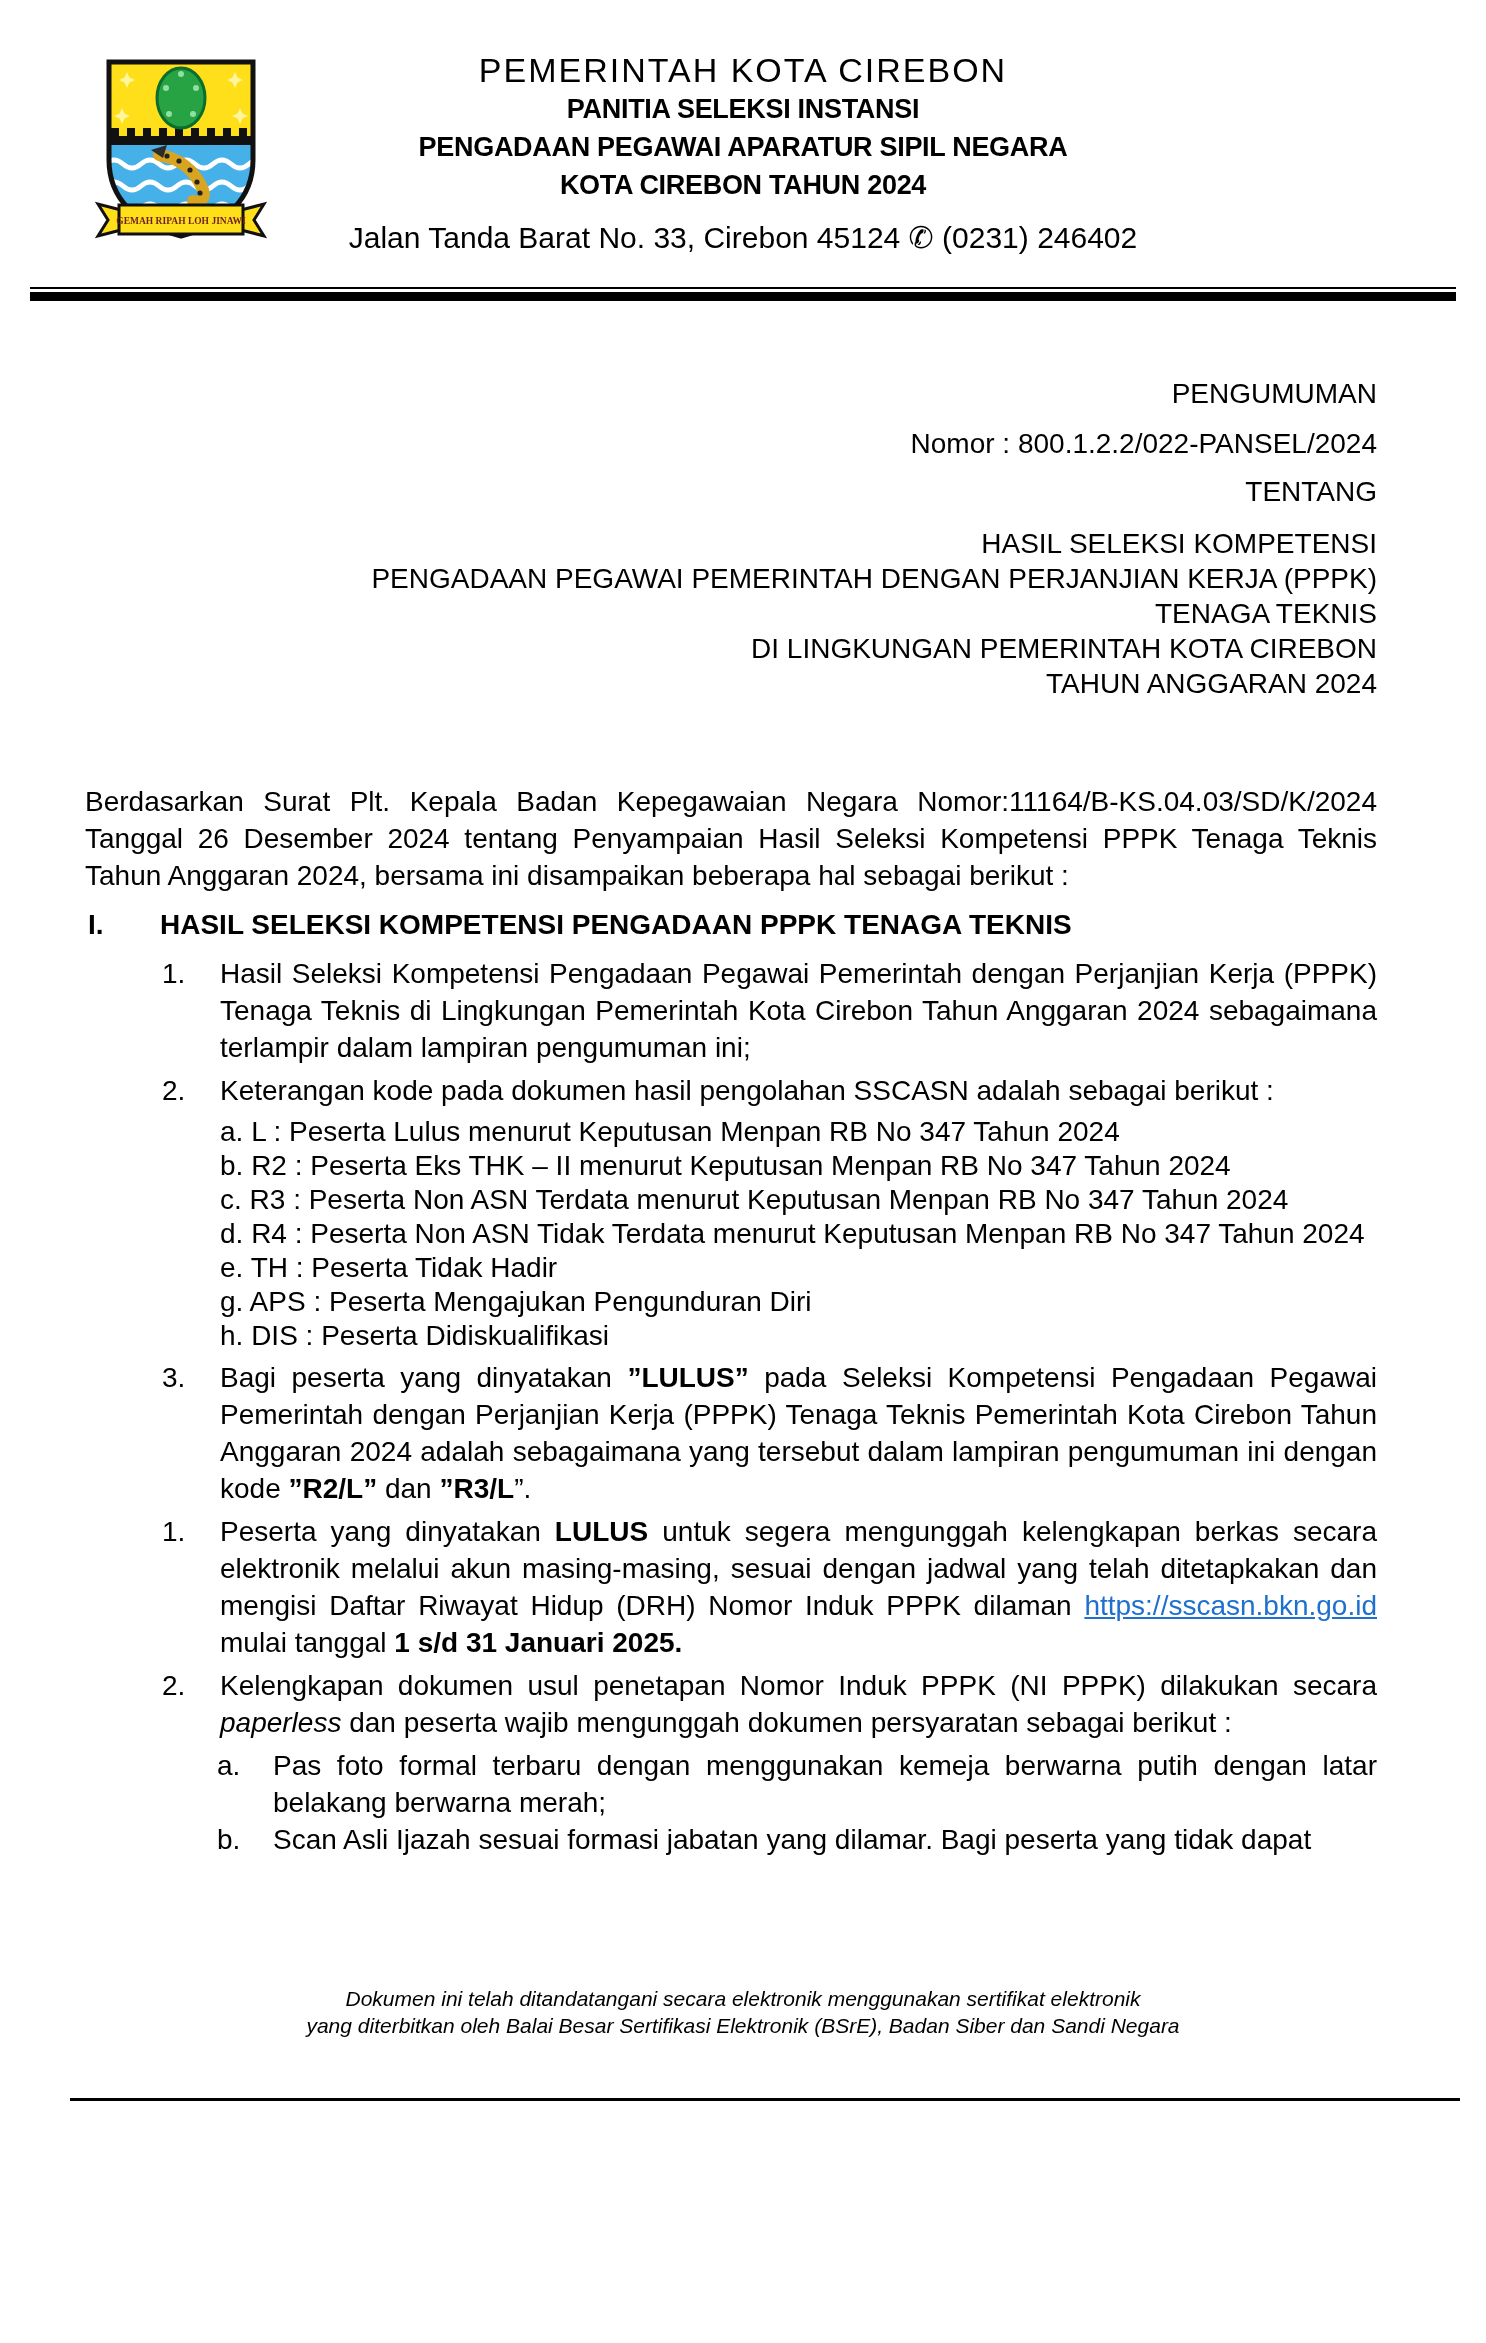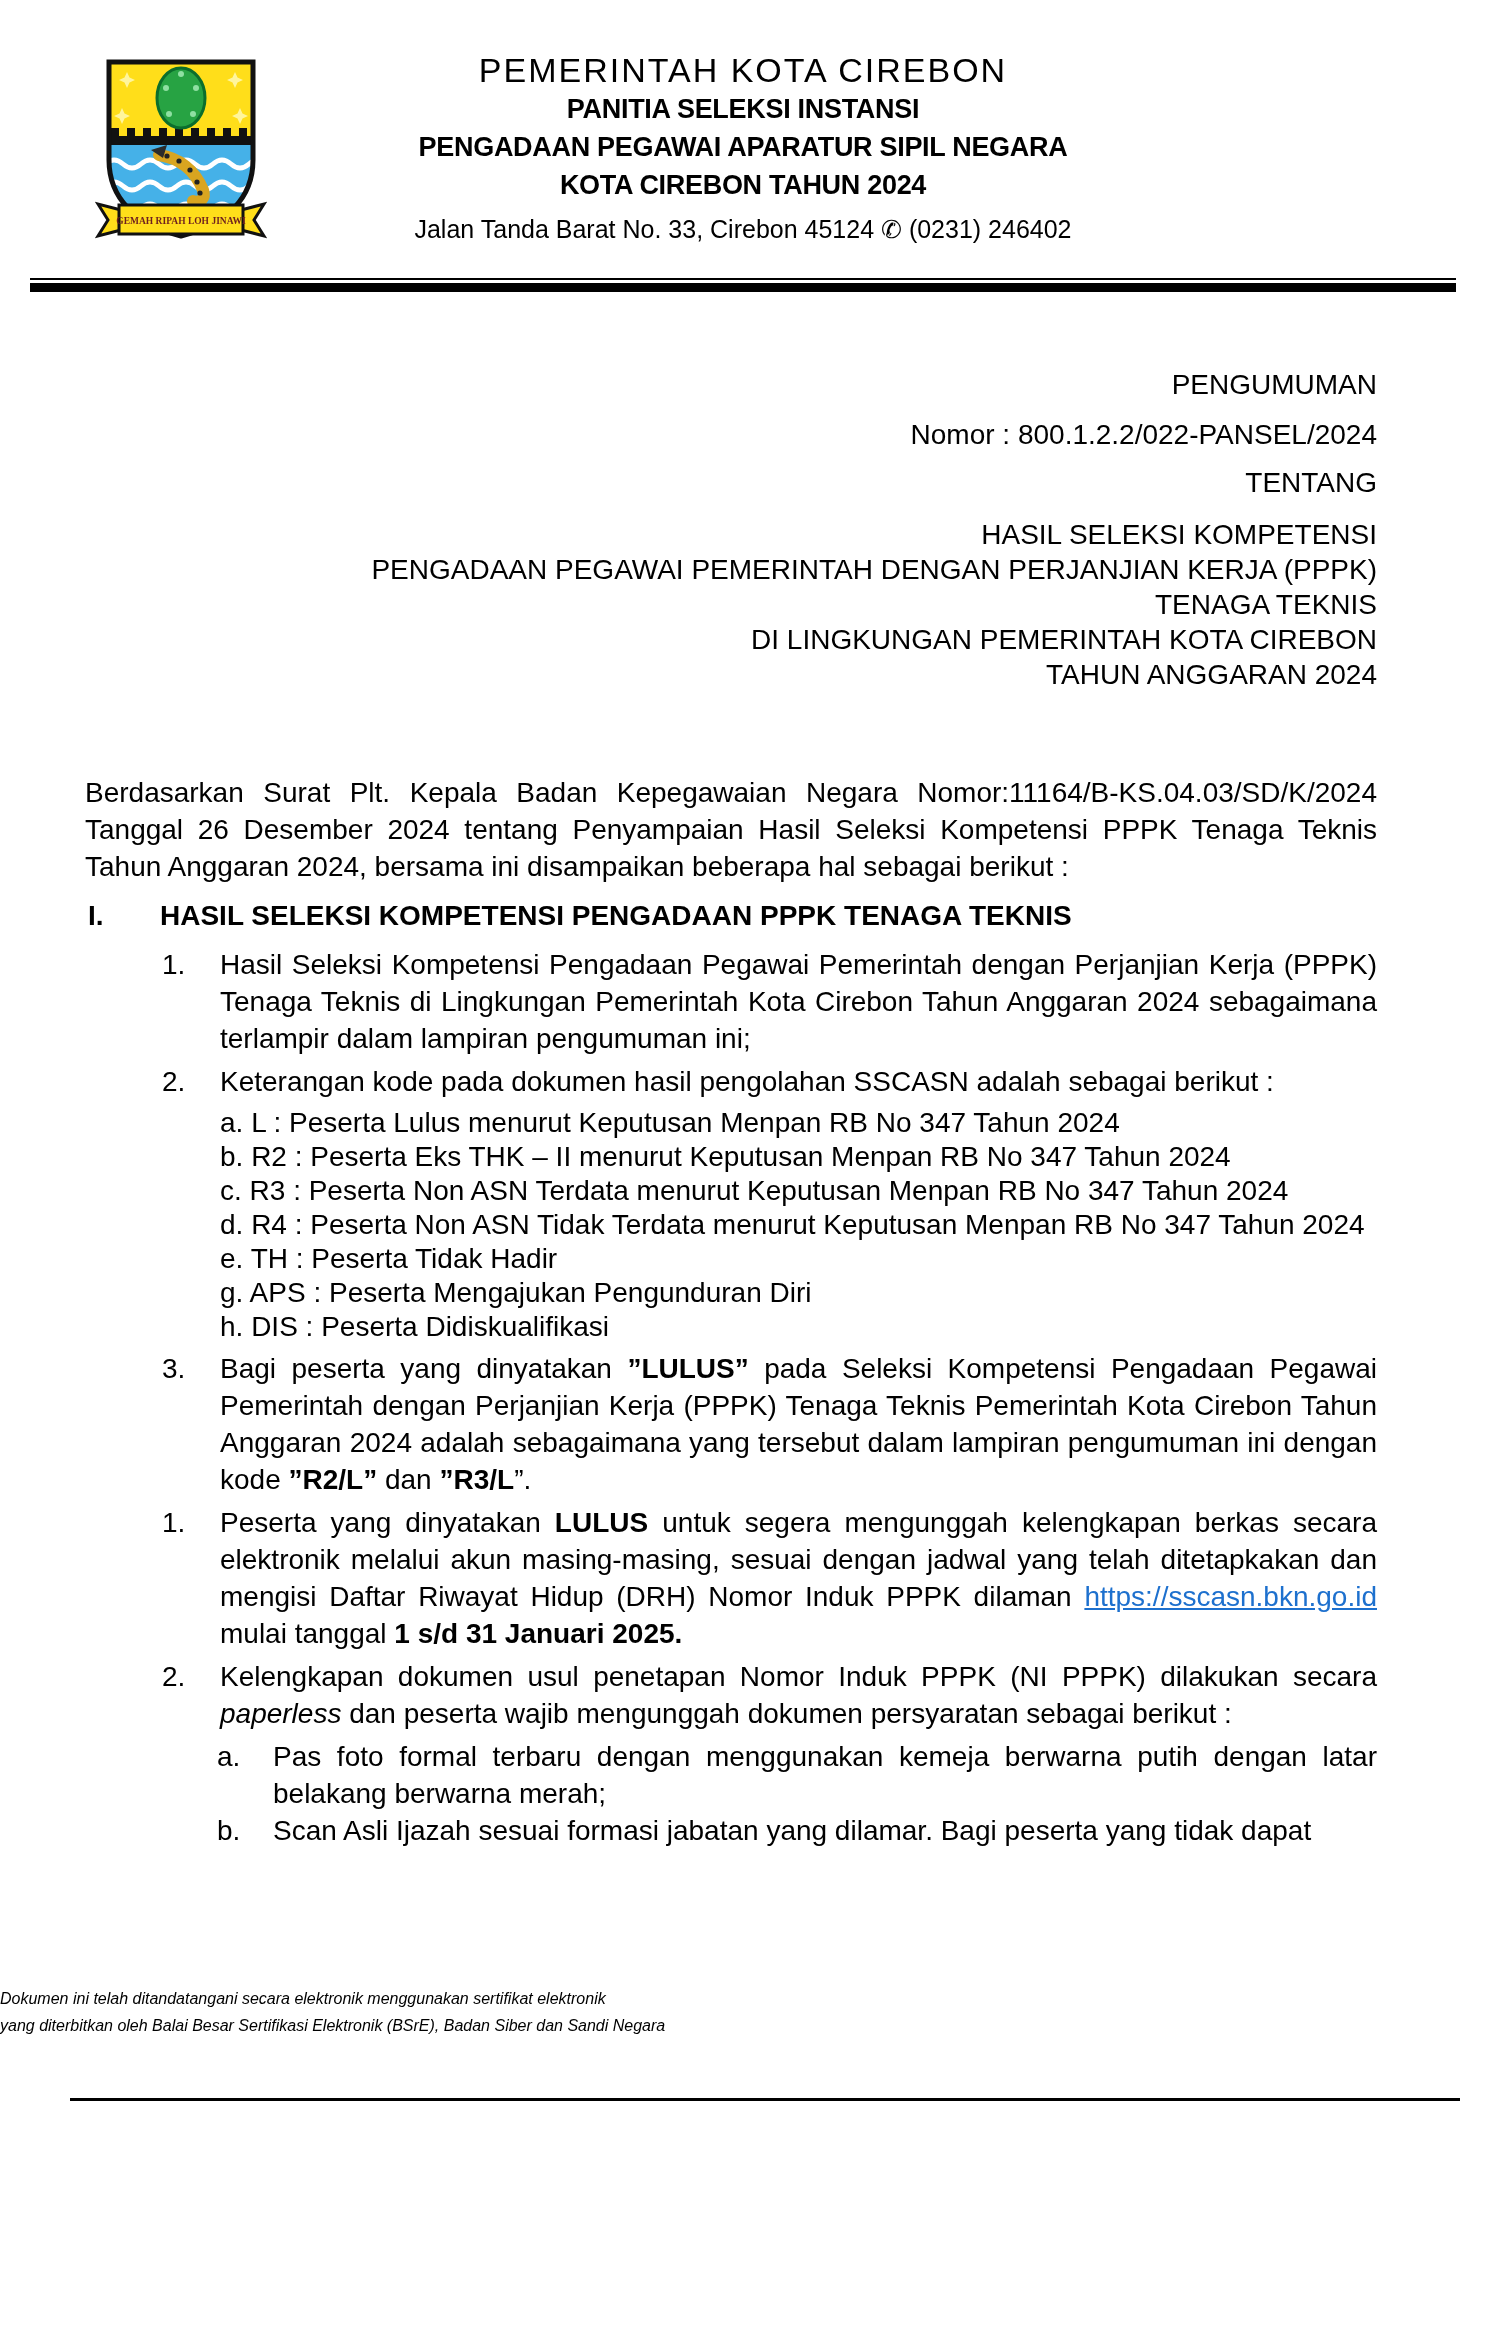--- a/index.html
+++ b/index.html
@@ -12,21 +12,21 @@
     color:#000;
     overflow:hidden;
   }
 
   
   .letterhead { position:relative; padding-top:50px; }
   .logo { position:absolute; left:95px; top:52px; width:172px; height:205px;font-family:Liberation Serif, serif; }
   .lh-text { text-align:center; }
   .lh1 { font-size:34px; line-height:40px; letter-spacing:2px; font-weight:normal; }
   .lh2 { font-size:27px; line-height:38px; font-weight:bold; letter-spacing:-0.3px; }
-  .lh-addr { font-size:25px; line-height:34px; margin-top:8px; }
+  .lh-addr { font-size:30px; line-height:34px; margin-top:17px; }
 
   .rule-double { margin:32px 30px 0 30px; }
   .rule-thin  { height:2px; background:#000; }
   .rule-thick { height:9px; background:#000; margin-top:3px; }
 
   
   .body { margin:0 109px 0 85px; font-size:28px; line-height:37px; }
 
   .title-block { text-align:right; margin-top:75px; margin-bottom:82px; }
   .tb-line { line-height:35px; }
@@ -50,21 +50,21 @@
   .subs-cols { margin-left:132px; margin-bottom:10px; }
   .subs-cols .sub-row { display:flex; }
   .subs-cols .sub-label { width:56px; flex:none; }
   .subs-cols .sub-text { flex:1; text-align:justify; }
 
   a.doc-link { text-decoration:underline; }
 
   
   .footer-note {
     position:absolute; left:0; top:1985px; width:100%;
-    font-style:italic; font-size:16px; line-height:27px;
+    text-align:center; font-style:italic; font-size:21px; line-height:27px;
   }
   .bottom-rule { position:absolute; left:70px; top:2098px; width:1390px; height:3px; background:#000; }
 </style>
 </head>
 <body>
 
 <div class="page">
 
   <header class="letterhead">
     <div class="logo">

